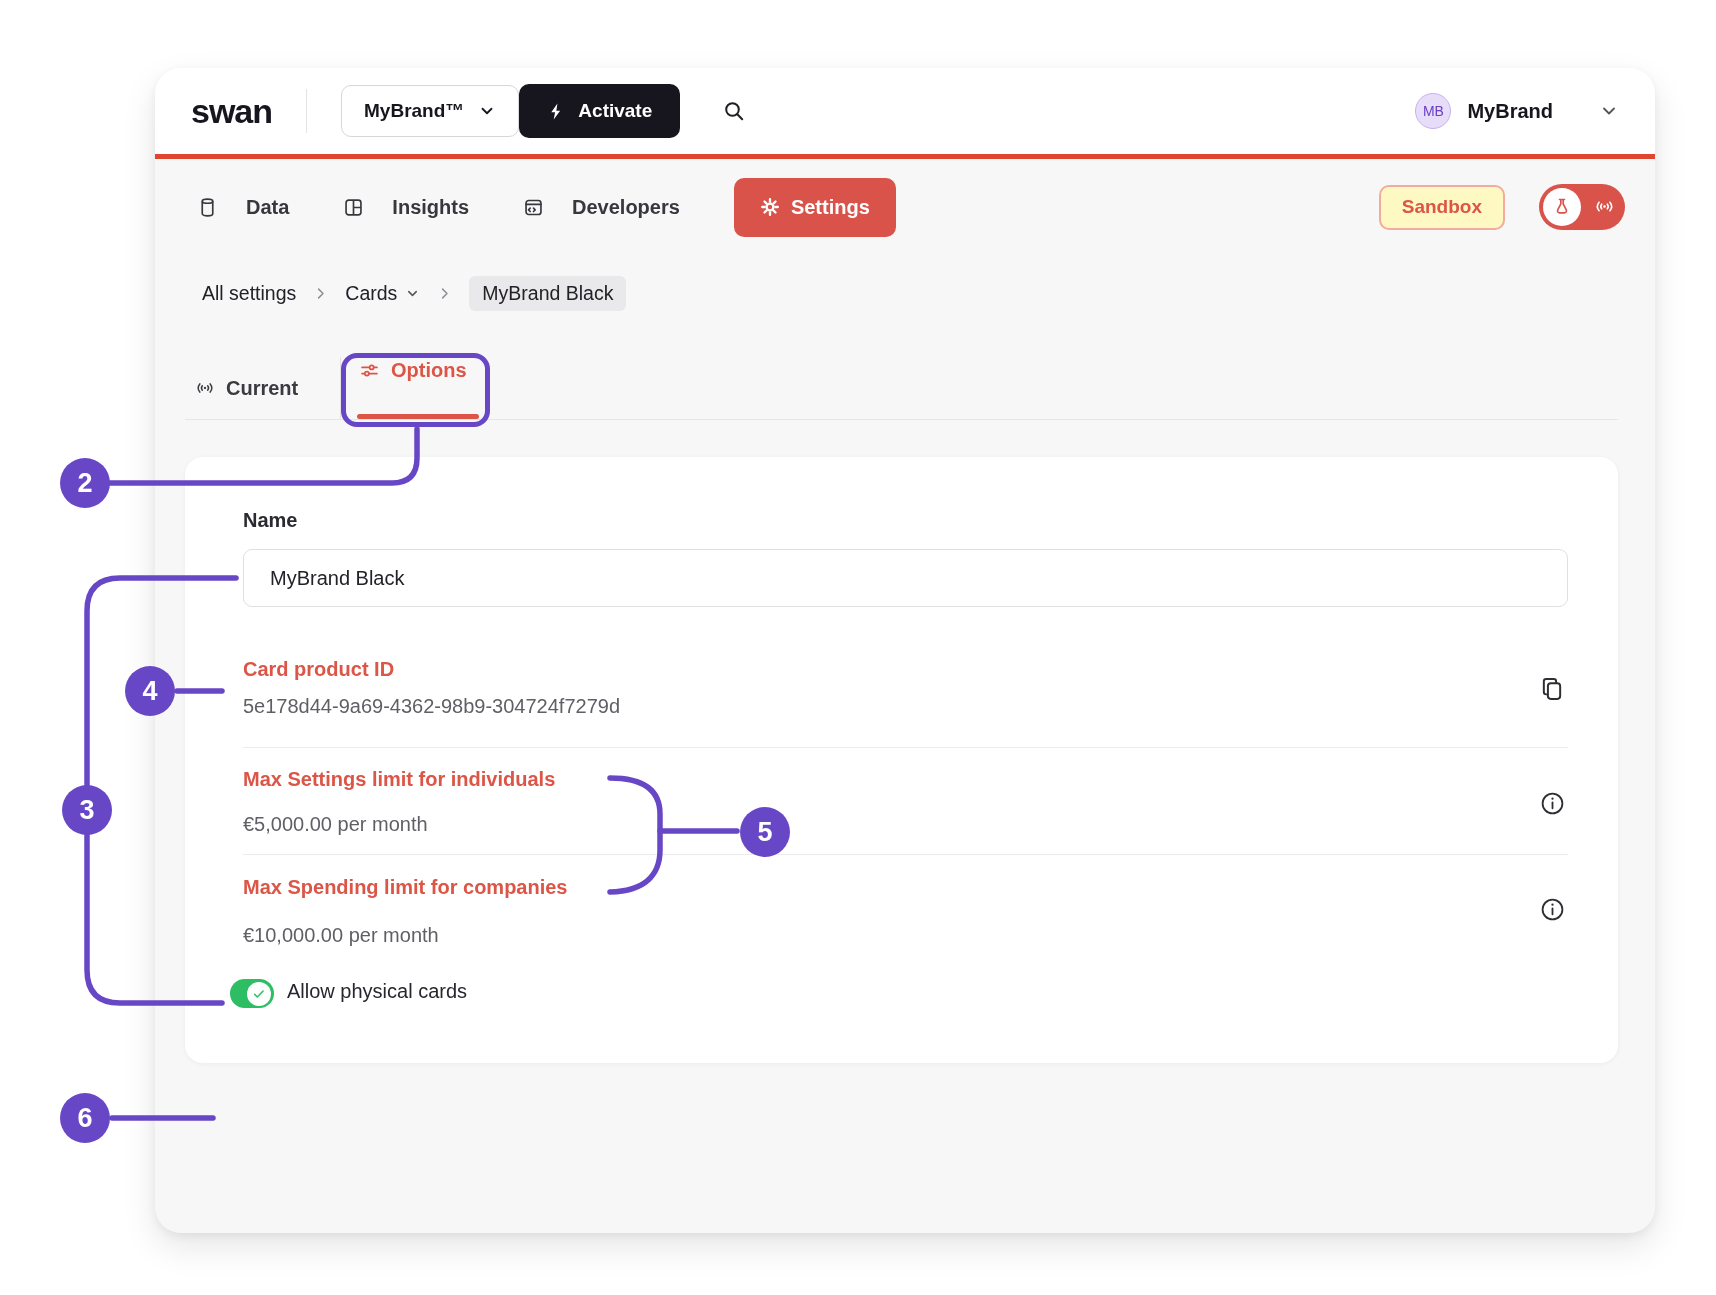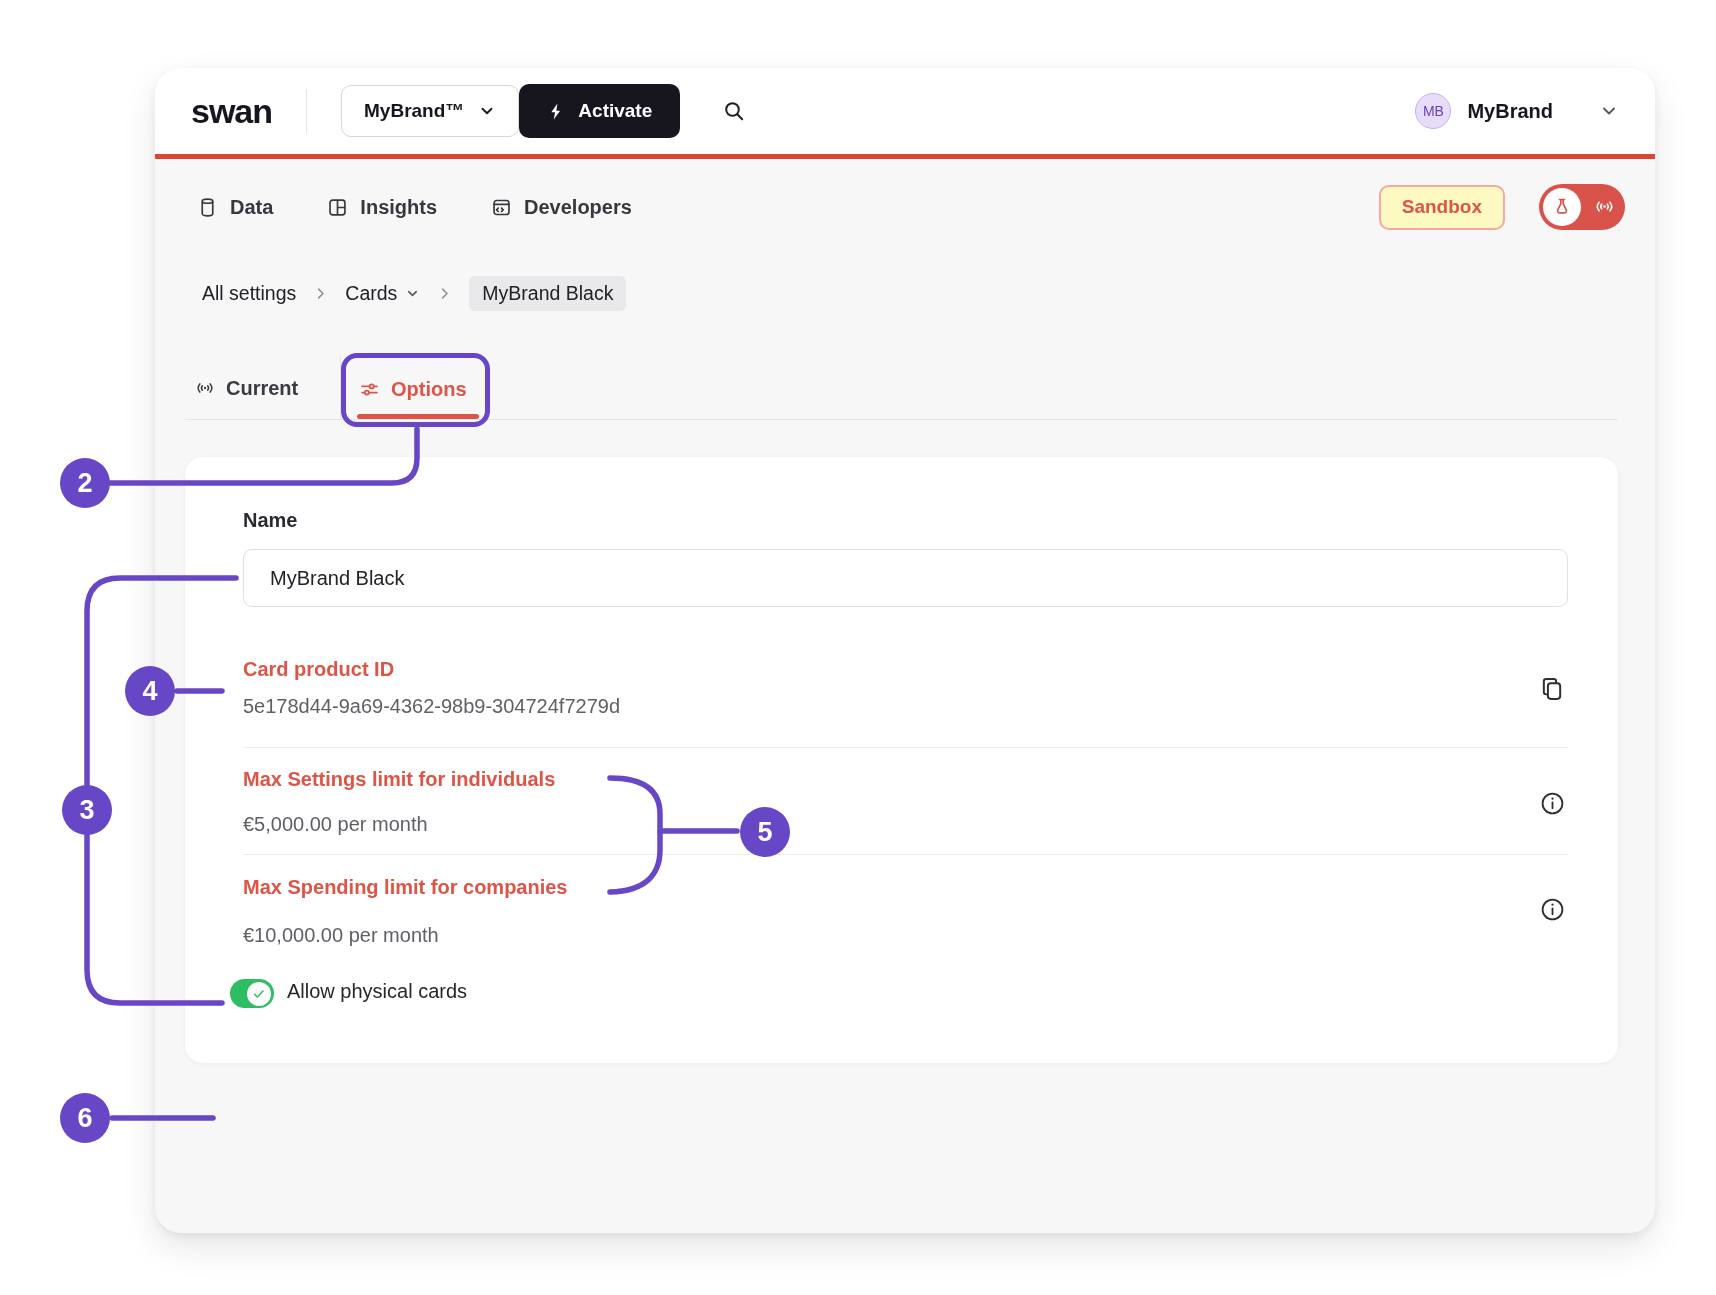--- a/index.html
+++ b/index.html
@@ -48,21 +48,21 @@
     font-size: 14px; font-weight: 500;
   }
   .account-name { font-size: 20px; font-weight: 700; margin: 0 46px 0 16px; color:#17161f; }
   .red-line { position:absolute; left:155px; top:154px; width:1500px; height:5px; background:#e0462f; z-index:3; }
 
   
   .nav-row {
     position: absolute; left: 155px; top: 159px; width: 1500px; height: 96px;
     display: flex; align-items: center; padding: 0 30px 0 42px; z-index: 2;
   }
-  .nav-item { display:flex; align-items:center; gap:12px; margin-right:54px;
+  .nav-item { display:flex; align-items:center; gap:28px; margin-right:54px;
     font-size:20px; font-weight:700; color:#38373d; cursor:pointer;justify-content:flex-end; }
   .nav-settings {
     display:flex; align-items:center; gap:11px;
     background:#d9534a; color:#fff; border:none; border-radius:10px;
     padding: 0 26px; height: 59px; cursor:pointer;
     font-size:20px; font-weight:700; font-family:inherit;
   }
   .nav-spacer { flex: 1; }
   .sandbox-badge {
     border: 2px solid #f2ab9e; background: #fef9c3; color: #dc5546;
@@ -86,21 +86,21 @@
     display:flex; align-items:center; gap:17px; font-size:19.5px;
   }
   .crumb { color:#232127; font-weight:500; cursor:pointer; display:flex; align-items:center; gap:8px; }
   .crumb-sep { color:#8f8e95; display:flex; align-items:center; }
   .crumb-chip { background:#e9e9ec; border-radius:6px; padding:6px 13px; font-weight:500; color:#232127; cursor:pointer; }
 
   
   .tab { position:absolute; display:flex; align-items:center; gap:11px; z-index:2;
     font-size:20px; font-weight:700; cursor:pointer; height:36px; }
   .tab-current { left:195px; top:370px; color:#3b3a40; }
-  .tab-options { left:359px; top:371px; color:#dc5546; }
+  .tab-options { left:359px; top:352px; color:#dc5546; }
   .tab-vdivider { position:absolute; left:340px; top:357px; width:1px; height:63px; background:#e3e3e6; z-index:2; }
   .tabs-border { position:absolute; left:185px; top:419px; width:1433px; height:1px; background:#e6e6e8; z-index:2; }
   .red-underline { position:absolute; left:357px; top:414px; width:122px; height:5px; background:#dc5546; border-radius:3px; z-index:3; }
 
   
   .card {
     position:absolute; left:185px; top:457px; width:1433px; height:606px;
     background:#fff; border-radius:18px; box-shadow: 0 1px 5px rgba(0,0,0,.05);
     z-index:2;
   }
@@ -220,20 +220,29 @@
     <div class="nav-item">
       <span style="display:flex;">
         <svg width="21" height="21" viewBox="0 0 24 24" fill="none" stroke="#38373d" stroke-width="1.9" stroke-linecap="round" stroke-linejoin="round">
             <rect x="3.5" y="4" width="17" height="16" rx="3"></rect>
             <path d="M3.5 8.5h17"></path>
             <path d="M8.2 12.8l-1.9 1.9 1.9 1.9M12 12.8l1.9 1.9-1.9 1.9"></path>
           </svg>
       </span>
       <span>Developers</span>
     </div>
+    <button class="nav-settings">
+      <span style="display:flex;">
+        <svg width="20" height="20" viewBox="0 0 24 24" fill="none" stroke="#fff" stroke-width="2.8" stroke-linecap="round">
+            <circle cx="12" cy="12" r="4.1"></circle>
+            <path d="M12 2.6v3M12 18.4v3M2.6 12h3M18.4 12h3M5.4 5.4l2.2 2.2M16.4 16.4l2.2 2.2M18.6 5.4l-2.2 2.2M7.6 16.4l-2.2 2.2"></path>
+          </svg>
+      </span>
+      <span>Settings</span>
+    </button>
     <div class="nav-spacer"></div>
     <button class="sandbox-badge">
       <span>Sandbox</span>
     </button>
     <button class="mode-pill">
       <span class="mode-knob">
         <svg width="20" height="20" viewBox="0 0 24 24" fill="none" stroke="#d9534a" stroke-width="2" stroke-linecap="round" stroke-linejoin="round">
             <path d="M9 3h6M10.6 3v5.2L6.9 15.5A2.4 2.4 0 0 0 9.1 19h5.8a2.4 2.4 0 0 0 2.2-3.5L13.4 8.2V3"></path>
           </svg>
       </span>

